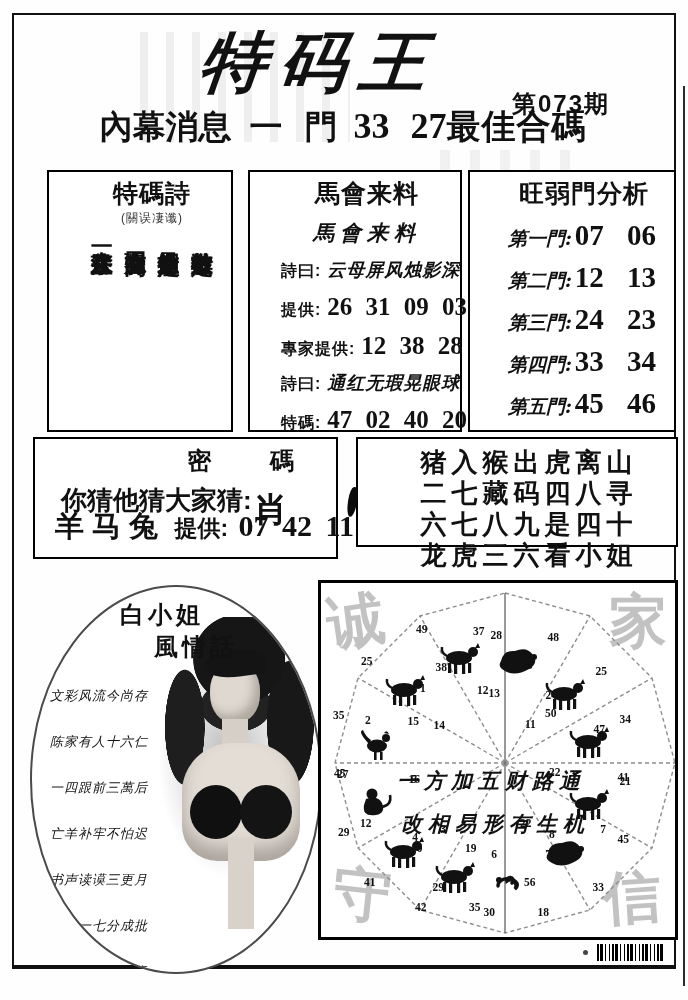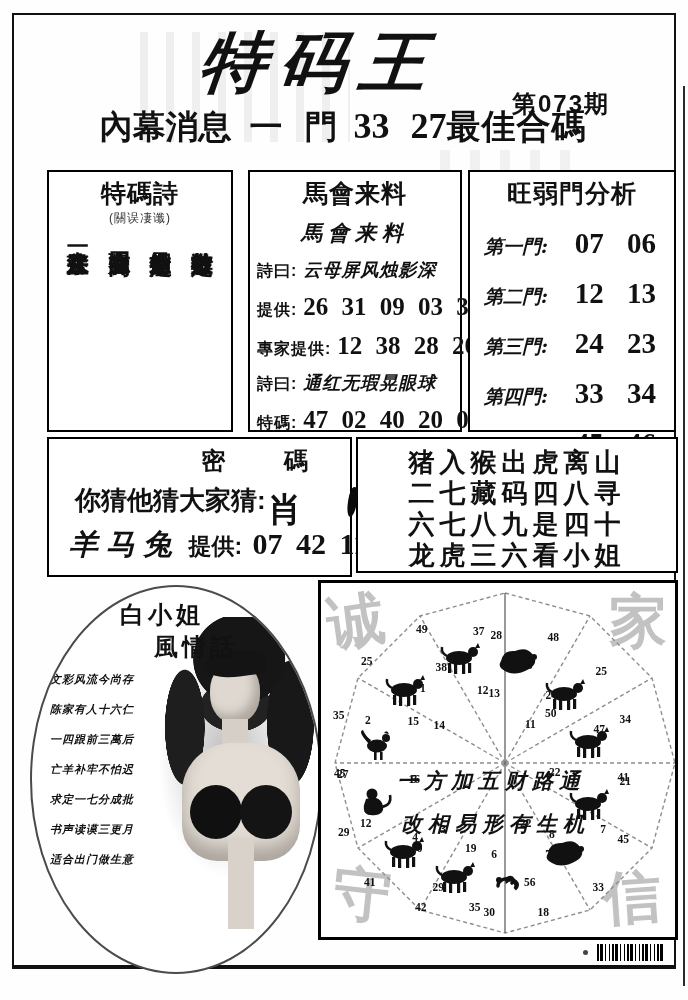--- a/index.html
+++ b/index.html
@@ -15,54 +15,54 @@
     transform:skewX(-6deg);letter-spacing:14px;}
   .issue-no{position:absolute;left:512px;top:88px;font-size:24px;font-weight:bold;letter-spacing:2px;}
   .headline{position:absolute;left:28px;top:104px;width:630px;text-align:center;
     font-weight:bold;font-size:33px;white-space:nowrap;}
   .headline .hl-gate1{margin:0 14px 0 18px;}
   .headline .hl-gate2{margin:0 16px 0 8px;}
   .headline .hl-nums{font-family:"Liberation Serif",serif;font-size:36px;word-spacing:12px;}
   .headline .hl-suffix{font-size:34px;letter-spacing:1px;}
 
   
-  .box{position:absolute;background:#fff;border:2.5px solid #000;box-sizing:border-box;}
+  .box{position:absolute;background:#fff;border:2.5px solid #000;box-sizing:border-box;padding-left:24px;}
   .boxA{left:47px;top:170px;width:186px;height:262px;}
   .boxB{left:248px;top:170px;width:214px;height:262px;}
   .boxC{left:468px;top:170px;width:208px;height:262px;}
   .box-title{text-align:center;font-size:25px;font-weight:bold;margin-top:5px;letter-spacing:1px;}
   .boxA .sub{text-align:center;font-size:12px;color:#333;margin-top:0px;letter-spacing:1px;}
   .vcols{display:flex;flex-direction:row-reverse;justify-content:space-between;
          padding:8px 14px 0 14px;height:210px;}
   .vcol{writing-mode:vertical-rl;text-orientation:upright;font-family:"DejaVu Serif",serif;
         font-size:22px;font-weight:bold;line-height:1.35;}
 
   .ib-sub{text-align:center;font-family:"DejaVu Serif",serif;font-style:italic;
           font-size:21px;font-weight:bold;margin-top:9px;letter-spacing:6px;}
   .ib-row{display:flex;align-items:baseline;margin:11px 0 0 7px;}
   .ib-label{font-weight:bold;font-size:16px;white-space:nowrap;letter-spacing:1px;}
   .ib-poem{font-family:"DejaVu Serif",serif;font-style:italic;font-weight:bold;
            font-size:18px;margin-left:6px;letter-spacing:1px;white-space:nowrap;}
   .ib-nums{font-family:"Liberation Serif",serif;font-weight:bold;font-size:25px;
            margin-left:6px;word-spacing:7px;white-space:nowrap;}
 
   .gb-row{display:flex;justify-content:space-between;align-items:baseline;
-          padding:0 18px 0 14px;margin-top:17px;}
+          padding:0 18px 0 14px;margin-top:9px;}
   .gb-label{font-family:"DejaVu Serif",serif;font-style:italic;font-weight:bold;font-size:19px;}
   .gb-nums{font-family:"Liberation Serif",serif;font-weight:bold;font-size:29px;word-spacing:16px;}
 
   
-  .boxD{left:47px;top:437px;width:305px;height:140px;}
-  .boxE{left:356px;top:437px;width:322px;height:136px;}
+  .boxD{left:33px;top:437px;width:305px;height:122px;}
+  .boxE{left:356px;top:437px;width:322px;height:110px;}
   .code-label{position:absolute;right:16px;top:6px;font-size:24px;font-weight:bold;letter-spacing:26px;white-space:nowrap;}
   .guess-line{position:absolute;left:26px;top:44px;font-size:26px;font-weight:bold;white-space:nowrap;}
   .code-value{position:absolute;right:48px;top:48px;font-family:"DejaVu Serif",serif;
               font-size:34px;font-weight:bold;}
   .guess-bottom{position:absolute;left:20px;bottom:10px;white-space:nowrap;}
-  .gz{font-family:"DejaVu Serif",serif;font-style:italic;font-weight:bold;font-size:29px;letter-spacing:8px;}
+  .gz{font-family:"DejaVu Serif",serif;font-weight:bold;font-size:29px;letter-spacing:8px;}
   .gl{font-weight:bold;font-size:23px;margin-left:4px;}
   .gn{font-family:"Liberation Serif",serif;font-weight:bold;font-size:30px;margin-left:6px;word-spacing:6px;}
   .riddle{padding-top:8px;text-align:center;}
   .riddle div{font-family:"DejaVu Serif",serif;font-weight:bold;font-size:26px;
               line-height:31px;letter-spacing:5px;white-space:nowrap;}
 
   
   .oval{position:absolute;left:30px;top:585px;width:288px;height:385px;border:2px solid #4a4a4a;
         border-radius:50%;overflow:hidden;background:#fff;}
   .corner-note{position:absolute;left:-6px;top:34px;transform:rotate(-42deg);
@@ -83,22 +83,22 @@
              border-radius:50% 50% 20% 60%;transform:rotate(-8deg);}
   .lady-neck{position:absolute;left:190px;top:132px;width:26px;height:30px;background:#d6cfc8;}
   .lady-chest{position:absolute;left:150px;top:156px;width:118px;height:118px;background:#e3ddd6;
               border-radius:42% 42% 30% 30%;box-shadow:inset 0 -14px 18px rgba(70,60,55,.35);}
   .lady-bra1{position:absolute;left:158px;top:198px;width:52px;height:54px;background:#101010;
              border-radius:50%;}
   .lady-bra2{position:absolute;left:208px;top:198px;width:52px;height:54px;background:#141414;
              border-radius:50%;}
   .lady-strap{position:absolute;left:196px;top:252px;width:26px;height:90px;background:#d9d2cb;}
   .lady-poem{position:absolute;left:18px;top:78px;width:170px;z-index:5;}
-  .lady-poem div{font-family:"DejaVu Serif",serif;font-style:italic;font-weight:bold;
-                 font-size:11px;line-height:30px;white-space:nowrap;letter-spacing:1px;}
+  .lady-poem div{font-family:"DejaVu Serif",serif;font-style:italic;font-weight:normal;
+                 font-size:13px;line-height:30px;white-space:nowrap;letter-spacing:1px;margin-top:16px;}
 
   
   .boxW{left:318px;top:580px;width:360px;height:360px;border-width:3px;}
   .wm{position:absolute;font-family:"DejaVu Serif",serif;font-weight:bold;font-size:58px;
       color:#9b9b9b;opacity:.6;z-index:1;}
   .wm-a{left:6px;top:0px;transform:rotate(-8deg);}
   .wm-b{right:8px;top:0px;}
   .wm-c{left:12px;bottom:2px;transform:rotate(6deg);}
   .wm-d{right:14px;bottom:0px;transform:rotate(-4deg);}
   .wheel-svg{position:absolute;left:0;top:0;z-index:2;}
@@ -267,22 +267,22 @@
     <div class="lady-bra1"></div>
     <div class="lady-bra2"></div>
     <div class="lady-strap"></div>
     <div class="lady-title1">白小姐</div>
     <div class="lady-title2">風情話</div>
     <div class="lady-poem">
       <div>文彩风流今尚存</div>
       <div>陈家有人十六仁</div>
       <div>一四跟前三萬后</div>
       <div>亡羊补牢不怕迟</div>
+      <div>书声读谟三更月</div>
       <div>求定一七分成批</div>
-      <div>书声读谟三更月</div>
       <div>适合出门做生意</div>
     </div>
   </div>
 
   <div class="box boxW">
     <div class="wm wm-a">诚</div>
     <div class="wm wm-b">家</div>
     <div class="wm wm-c">守</div>
     <div class="wm wm-d">信</div>
 

